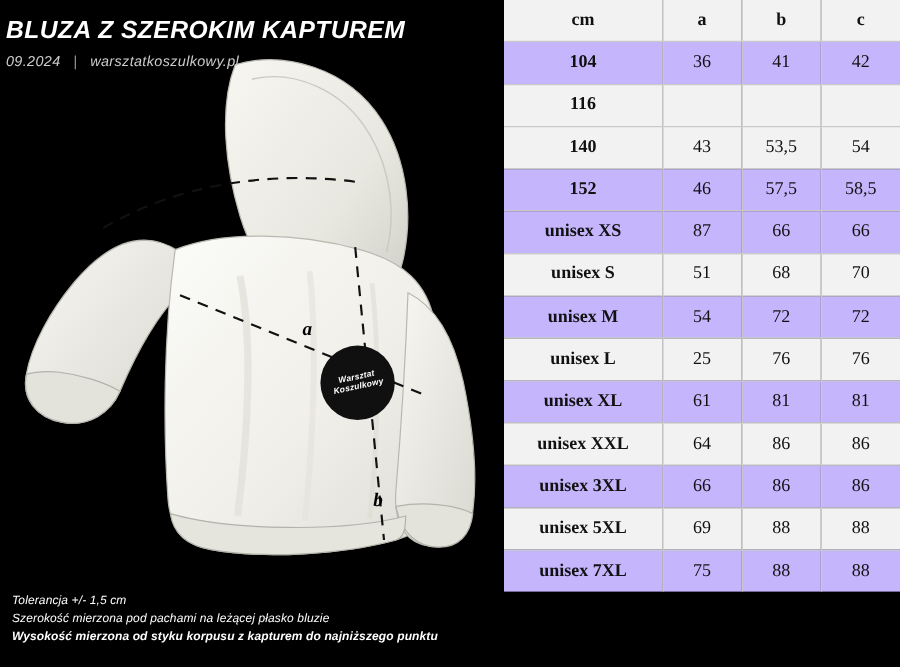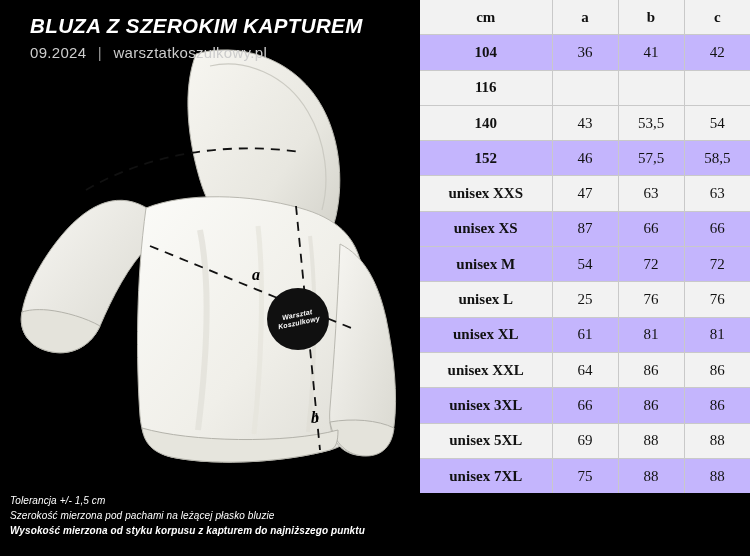--- a/index.html
+++ b/index.html
@@ -24,38 +24,39 @@
   .left-panel {
     position: absolute;
     left: 0;
     top: 0;
     width: 420px;
     height: 556px;
     overflow: hidden;
   }
   .title-block {
     position: absolute;
-    left: 30px;
+    left: 5px;
     top: 14px;
     width: 380px;
     z-index: 5;
   }
   .title {
     font-family: "Liberation Sans", sans-serif;
     font-style: italic;
     font-weight: bold;
     font-size: 20.5px;
     letter-spacing: 0.4px;
     color: #ffffff;
     margin: 0;
     white-space: nowrap;
   }
   .subtitle {
     font-family: "Liberation Sans", sans-serif;
-    font-size: 15px;
+    font-style: italic;
+    font-size: 12px;
     color: #cccccc;
     margin: 6px 0 0 0;
     letter-spacing: 0.3px;
   }
   .subtitle .sep {
     display: inline-block;
     padding: 0 7px;
     color: #999999;
   }
 
@@ -295,32 +296,32 @@
           <td>43</td>
           <td>53,5</td>
           <td>54</td>
         </tr>
         <tr class="row-dark">
           <td class="label-cell">152</td>
           <td>46</td>
           <td>57,5</td>
           <td>58,5</td>
         </tr>
-        <tr class="row-light">
-          <td class="label-cell">unisex XXS</td>
-          <td>47</td>
-          <td>63</td>
-          <td>63</td>
-        </tr>
         <tr class="row-dark">
           <td class="label-cell">unisex XS</td>
           <td>87</td>
           <td>66</td>
           <td>66</td>
         </tr>
+        <tr class="row-light">
+          <td class="label-cell">unisex S</td>
+          <td>51</td>
+          <td>68</td>
+          <td>70</td>
+        </tr>
         <tr class="row-dark">
           <td class="label-cell">unisex M</td>
           <td>54</td>
           <td>72</td>
           <td>72</td>
         </tr>
         <tr class="row-light">
           <td class="label-cell">unisex L</td>
           <td>25</td>
           <td>76</td>

